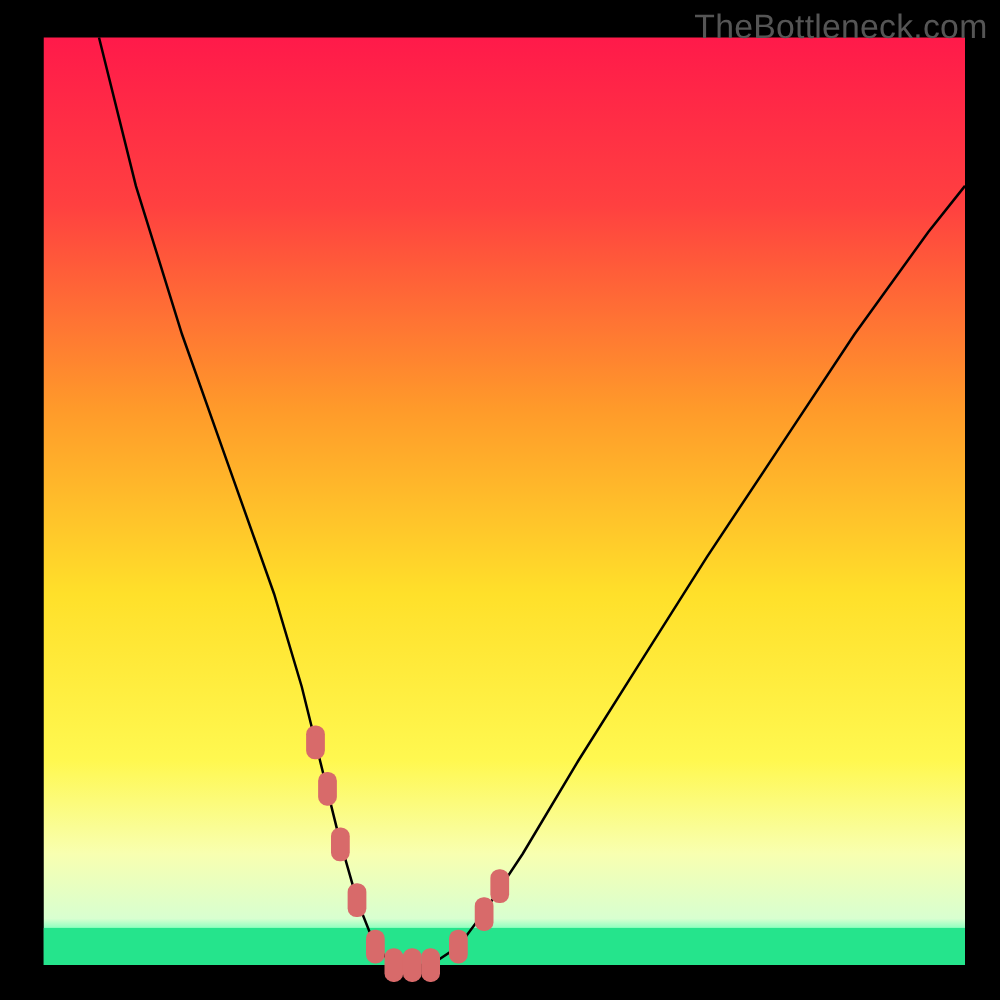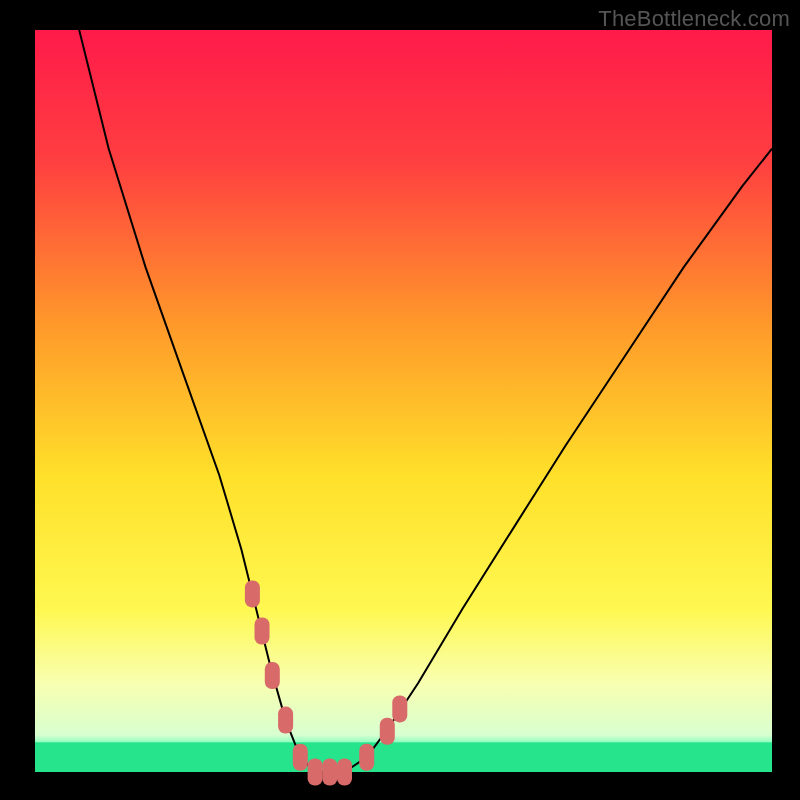--- a/index.html
+++ b/index.html
@@ -14,21 +14,21 @@
     position: relative;
     width: 800px;
     height: 800px;
     background: #000;
   }
   .attribution {
     position: absolute;
     top: 6px;
     right: 10px;
     color: #555;
-    font-size: 22px;
+    font-size: 27px;
     letter-spacing: 0.2px;
     z-index: 100;
   }
   svg {
     position: absolute;
     top: 0;
     left: 0;
   }
 </style>
 </head>

